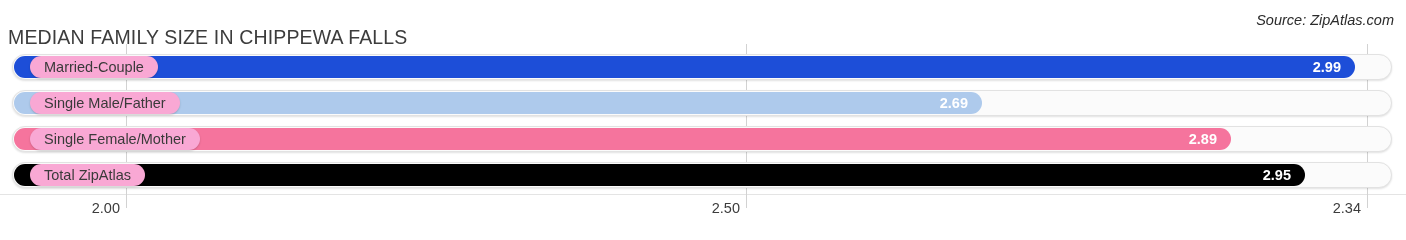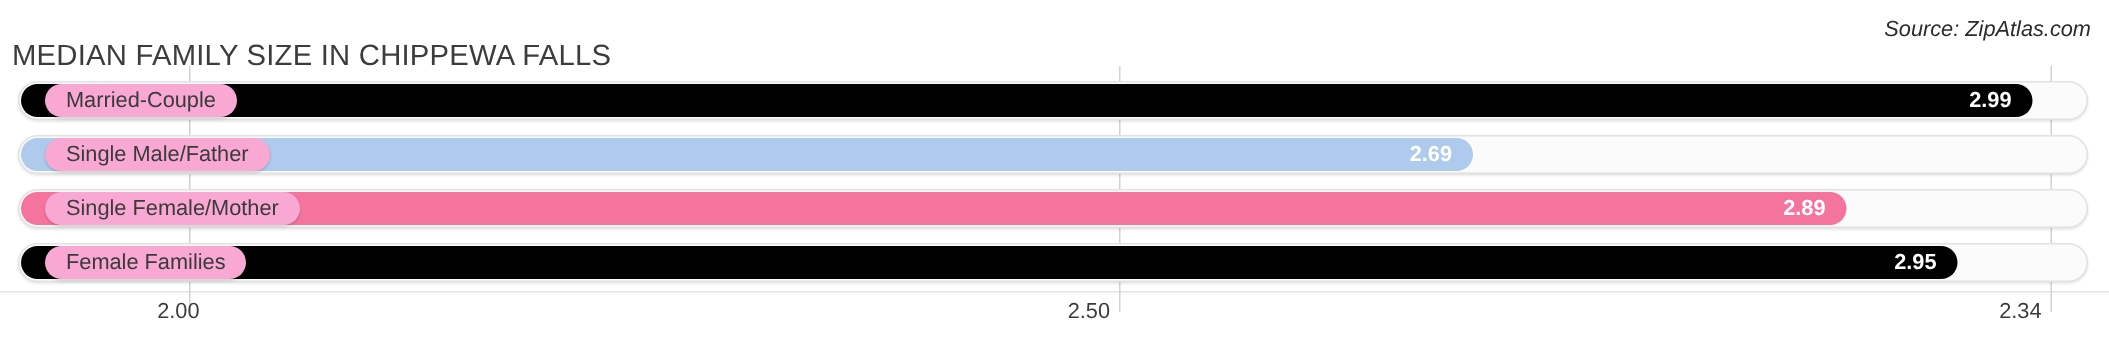--- a/index.html
+++ b/index.html
@@ -159,21 +159,21 @@
 
 <div id="plot">
   <div id="gridlines">
       <div class="gridline" style="left: 126px;"></div>
       <div class="gridline" style="left: 746px;"></div>
       <div class="gridline" style="left: 1367px;"></div>
     </div>
   <div id="bars">
       <div class="bar-row" style="top: 8px;">
         <div class="track" style="width: 1380px;"></div>
-        <div class="bar" style="background: #000000; width: 1341px;">
+        <div class="bar" style="background: #1d4ed8; width: 1341px;">
           <div class="bar-value">2.99</div>
         </div>
         <div class="cat-pill">Married-Couple</div>
       </div>
       <div class="bar-row" style="top: 44px;">
         <div class="track" style="width: 1380px;"></div>
         <div class="bar" style="background: rgb(174, 202, 236); width: 968px;">
           <div class="bar-value">2.69</div>
         </div>
         <div class="cat-pill">Single Male/Father</div>
@@ -183,28 +183,28 @@
         <div class="bar" style="background: rgb(245, 116, 157); width: 1217px;">
           <div class="bar-value">2.89</div>
         </div>
         <div class="cat-pill">Single Female/Mother</div>
       </div>
       <div class="bar-row" style="top: 116px;">
         <div class="track" style="width: 1380px;"></div>
         <div class="bar" style="background: #000000; width: 1291px;">
           <div class="bar-value">2.95</div>
         </div>
-        <div class="cat-pill">Female Families</div>
+        <div class="cat-pill">Total ZipAtlas</div>
       </div>
     </div>
 </div>
 
 <div id="axis">
   <div id="axis-line"></div>
   <div id="ticks">
       <div class="tick-mark" style="left: 126px;"></div>
-      <div class="tick-label" style="left: 126px; margin-left: 13px;">2.00</div>
+      <div class="tick-label" style="left: 126px;">2.00</div>
       <div class="tick-mark" style="left: 746px;"></div>
       <div class="tick-label" style="left: 746px;">2.50</div>
       <div class="tick-mark" style="left: 1367px;"></div>
       <div class="tick-label" style="left: 1367px;">2.34</div>
     </div>
 </div>
 
 </body></html>

